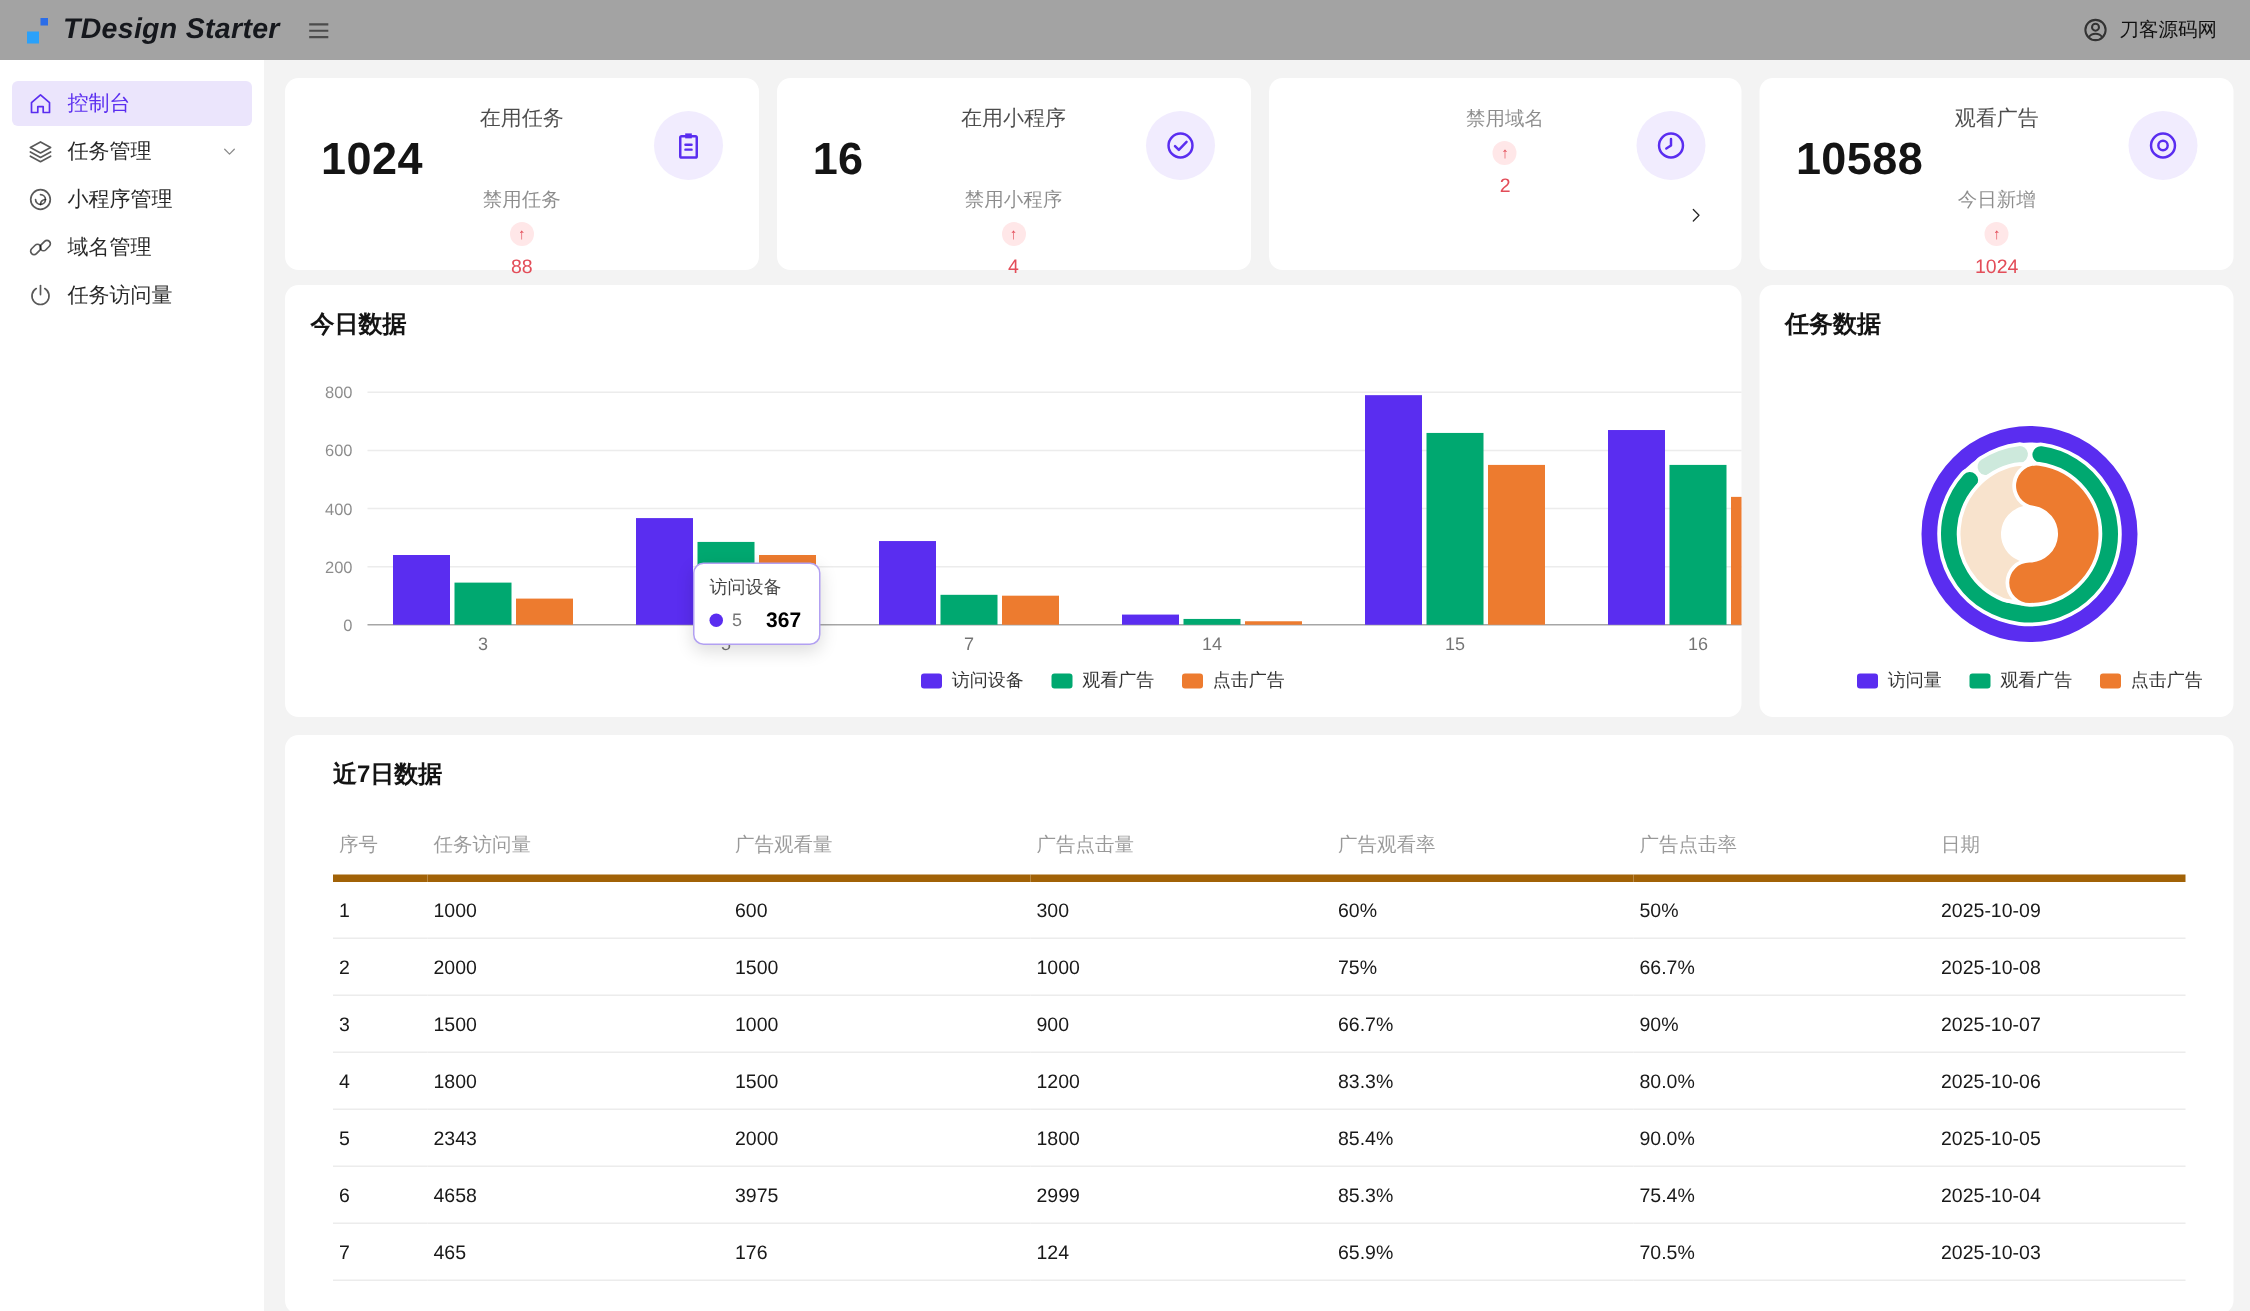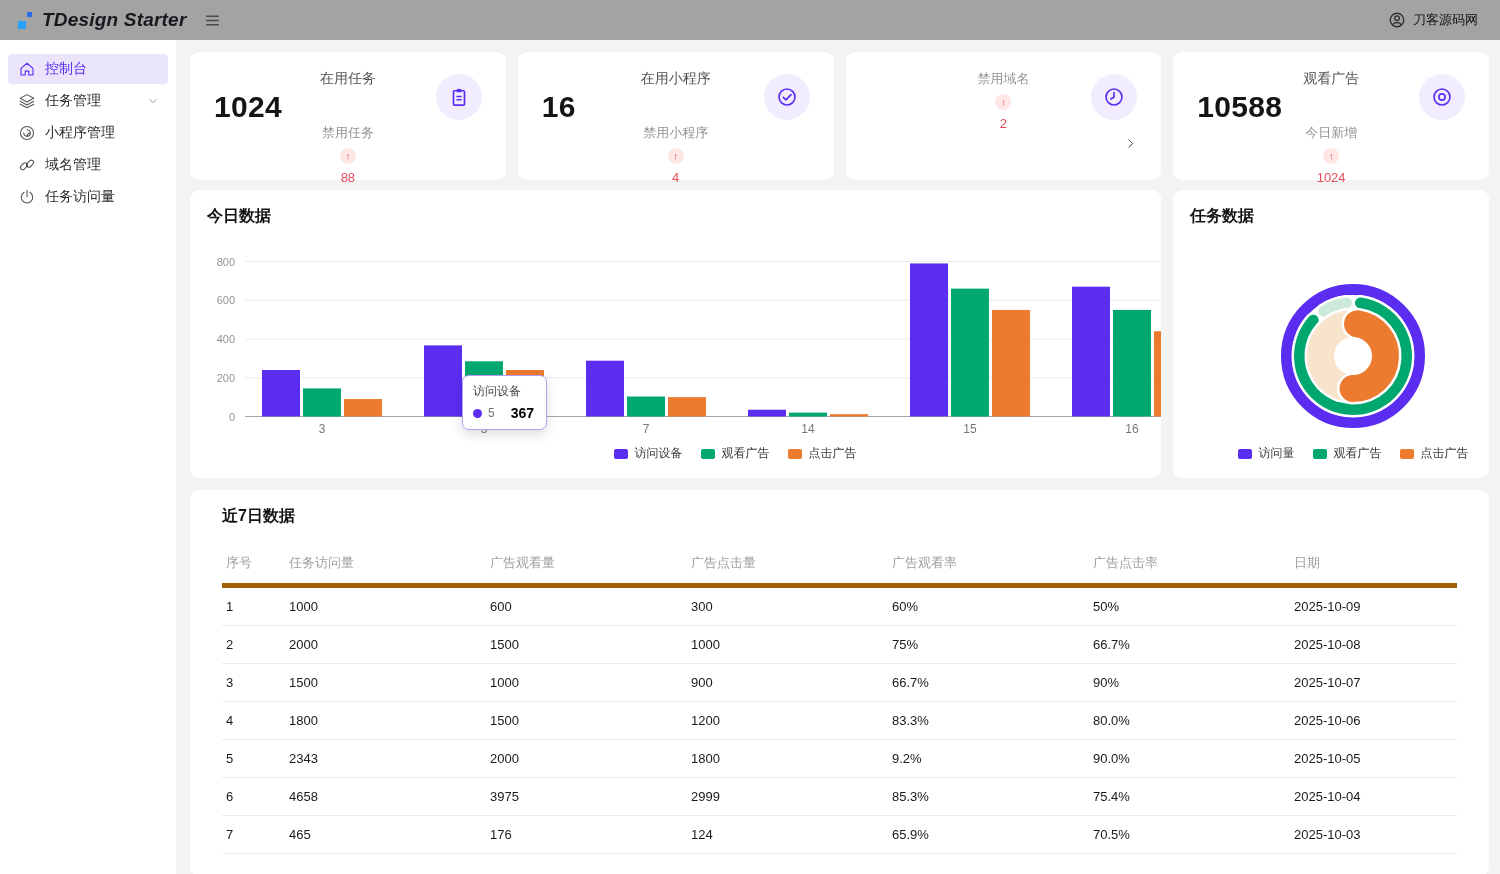--- a/index.html
+++ b/index.html
@@ -400,21 +400,21 @@
             <td>1200</td>
             <td>83.3%</td>
             <td>80.0%</td>
             <td>2025-10-06</td>
           </tr>
           <tr>
             <td>5</td>
             <td>2343</td>
             <td>2000</td>
             <td>1800</td>
-            <td>9.2%</td>
+            <td>85.4%</td>
             <td>90.0%</td>
             <td>2025-10-05</td>
           </tr>
           <tr>
             <td>6</td>
             <td>4658</td>
             <td>3975</td>
             <td>2999</td>
             <td>85.3%</td>
             <td>75.4%</td>

